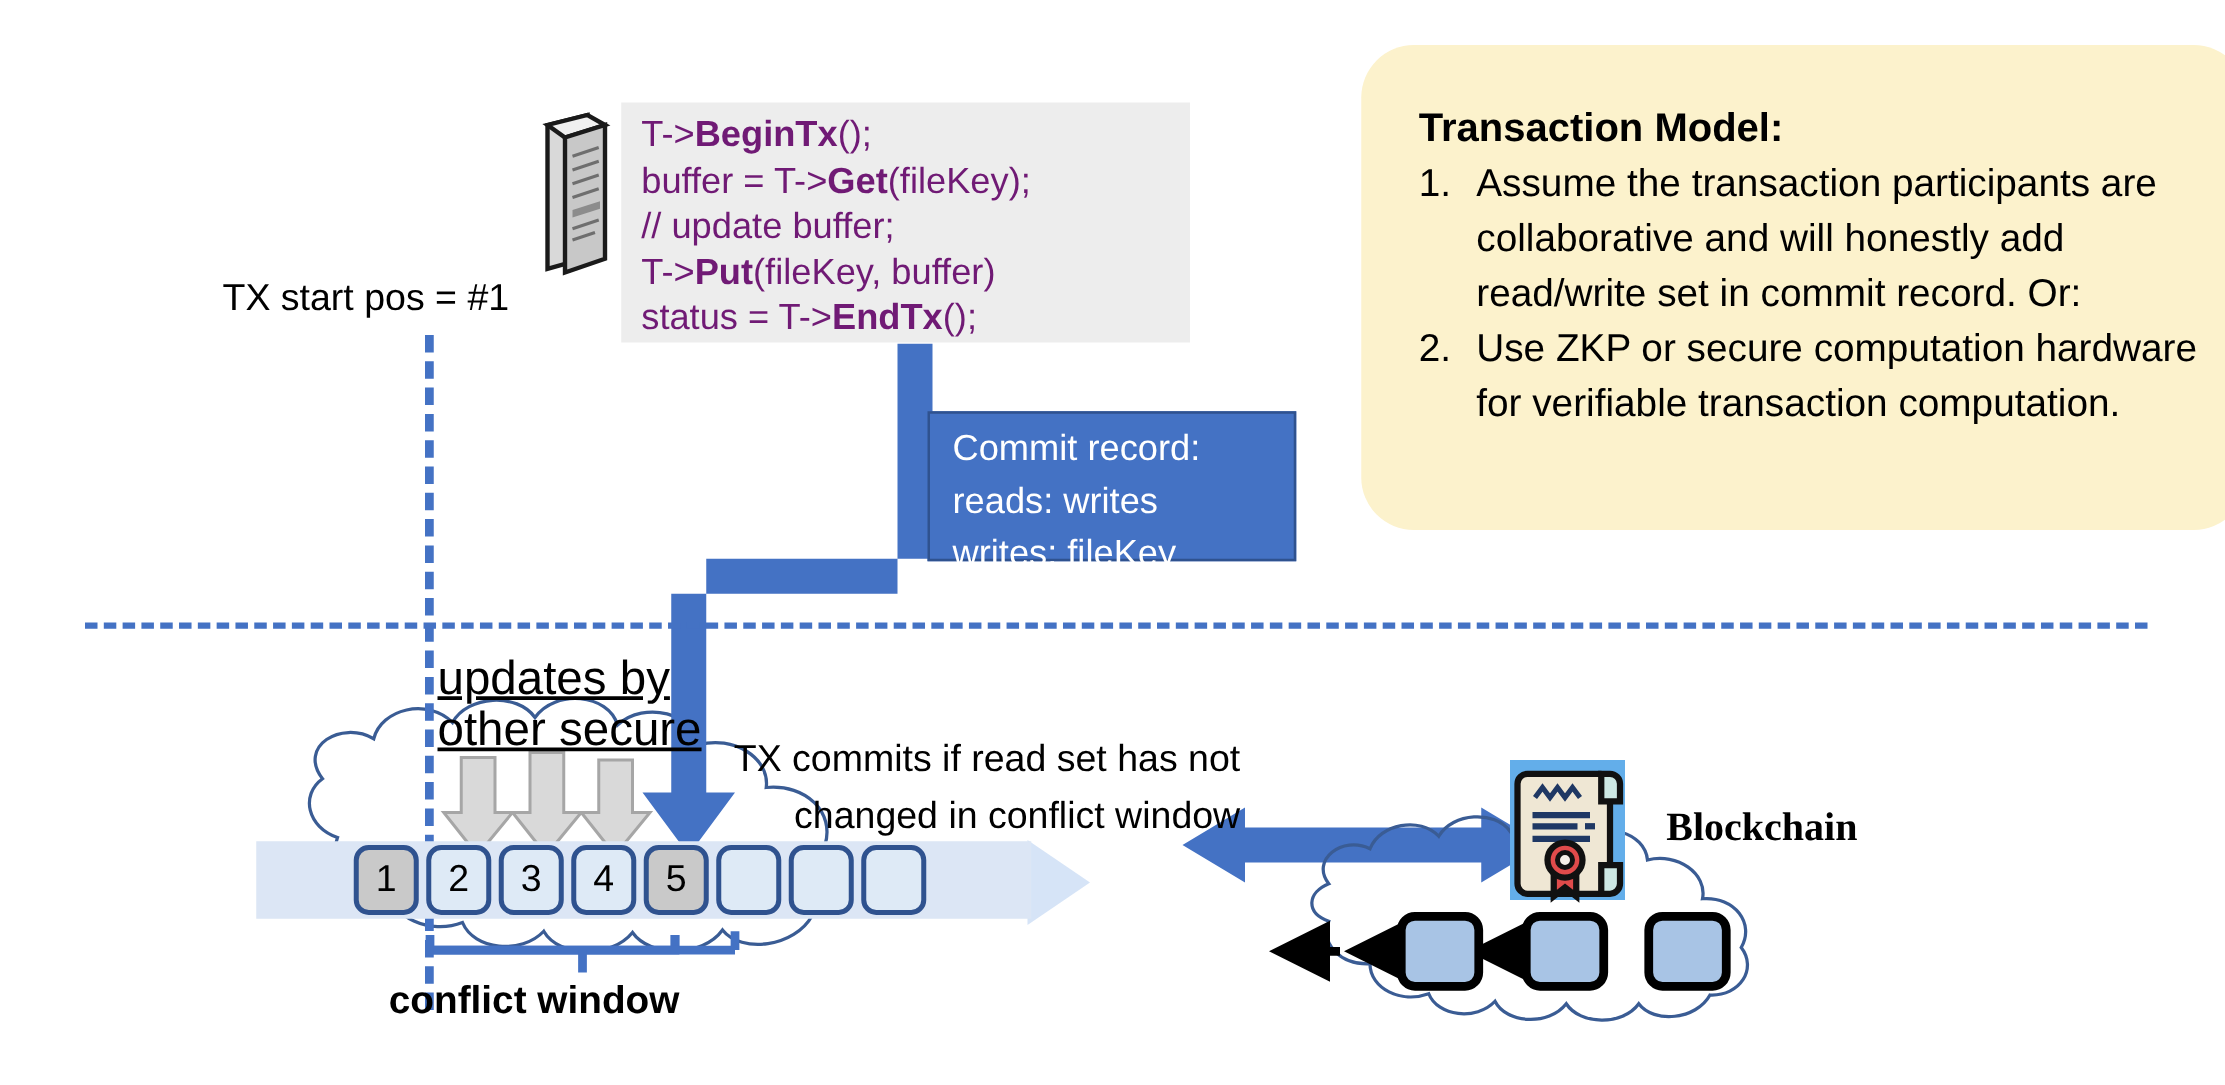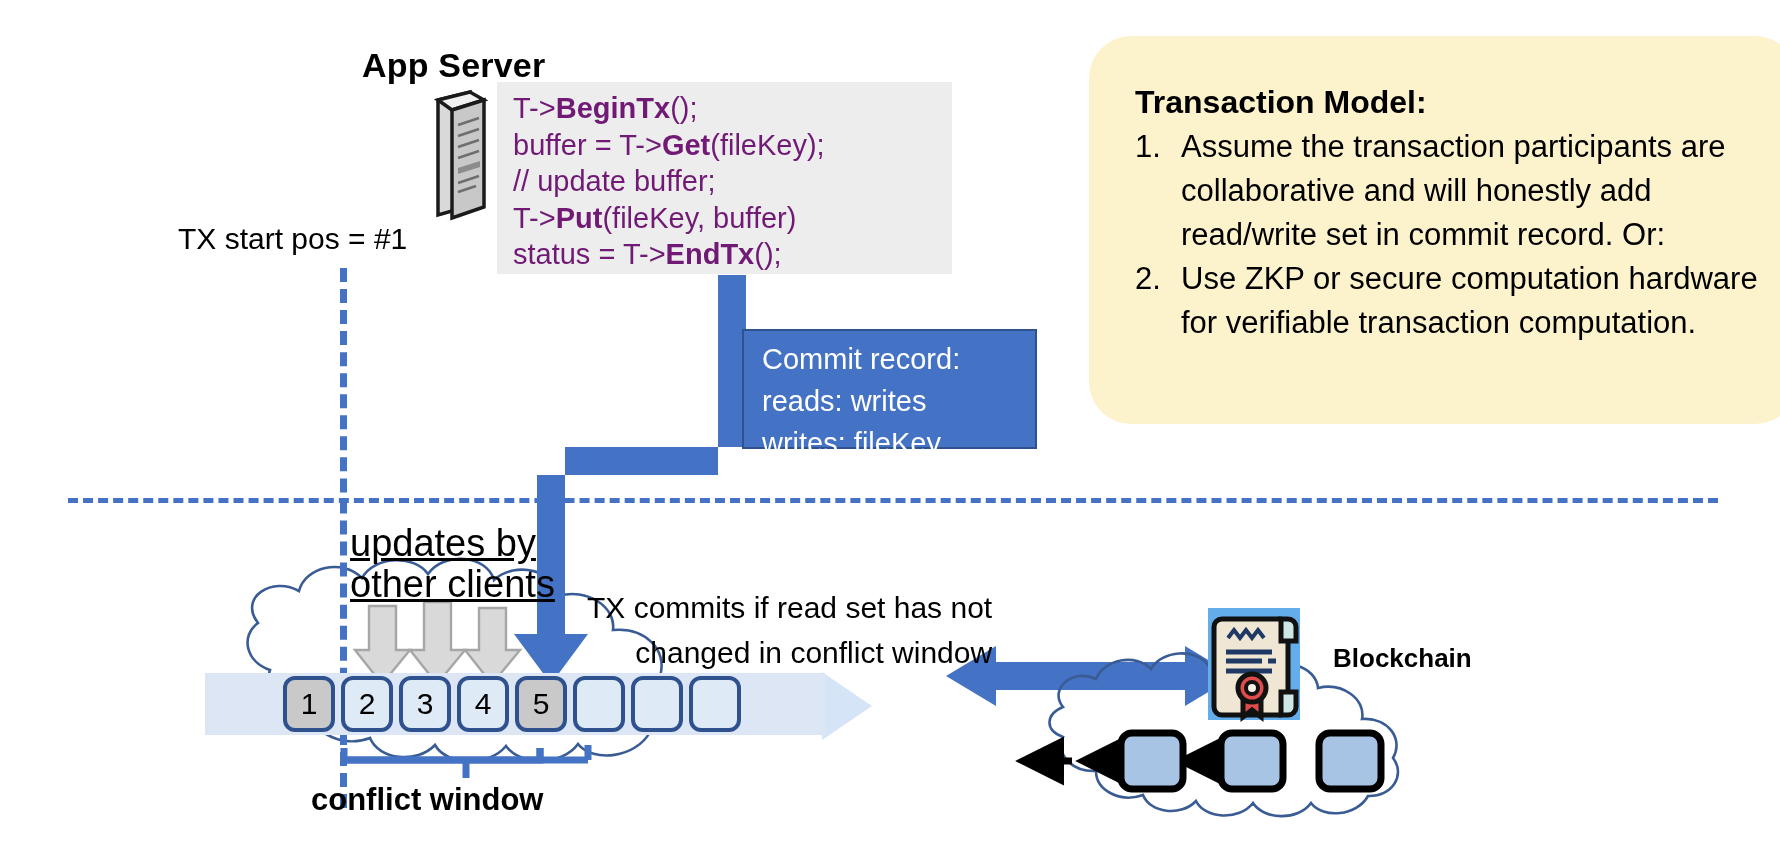--- a/index.html
+++ b/index.html
@@ -126,23 +126,24 @@
     text-align: right;
   }
   .conflict-label {
     left: 311px; top: 782px;
     font-size: 31px;
     font-weight: bold;
     white-space: nowrap;
   }
   .blockchain-label {
     left: 1333px; top: 643px;
-    font-size: 26px;
+    font-size: 32px;
     font-weight: bold;
     white-space: nowrap;
+    font-family: Liberation Serif, serif;
   }
 
   
   .ledger-strip {
     left: 205px; top: 673px;
     width: 620px; height: 62px;
     background: #DCE6F5;
   }
   .ledger-blocks {
     left: 283px; top: 676px;
@@ -264,21 +265,20 @@
         <line x1="458" y1="136" x2="479" y2="129"></line>
         <line x1="458" y1="147" x2="479" y2="140"></line>
         <line x1="458" y1="158" x2="479" y2="151"></line>
         <line x1="458" y1="183" x2="479" y2="176"></line>
         <line x1="458" y1="192" x2="476" y2="186"></line>
       </g>
       <path d="M458,168 L480,161 L480,167 L458,174 Z" fill="#8C8C8C"></path>
     </g>
   </svg>
 
-  <div class="abs app-server-title">App Server</div>
 
   <div class="abs code-box">
     <div class="code-line">
       <span>T-&gt;</span><b>BeginTx</b><span>();</span>
     </div>
     <div class="code-line">
       <span>buffer = T-&gt;</span><b>Get</b><span>(fileKey);</span>
     </div>
     <div class="code-line">
       <span>// update buffer;</span><b></b><span></span>
@@ -311,21 +311,21 @@
       </li>
       <li class="model-item">
         <span class="model-num">2.</span>
         <span class="model-text">Use ZKP or secure computation hardware for verifiable transaction computation.</span>
       </li>
     </ol>
   </div>
 
   <div class="abs updates-label">
     <div>updates by</div>
-    <div>other clients</div>
+    <div>other secure</div>
   </div>
 
   <div class="abs txcommit-label">
     <div>TX commits if read set has not</div>
     <div>changed in conflict window</div>
   </div>
 
   <div class="abs ledger-strip"></div>
 
   <div class="abs ledger-blocks">

